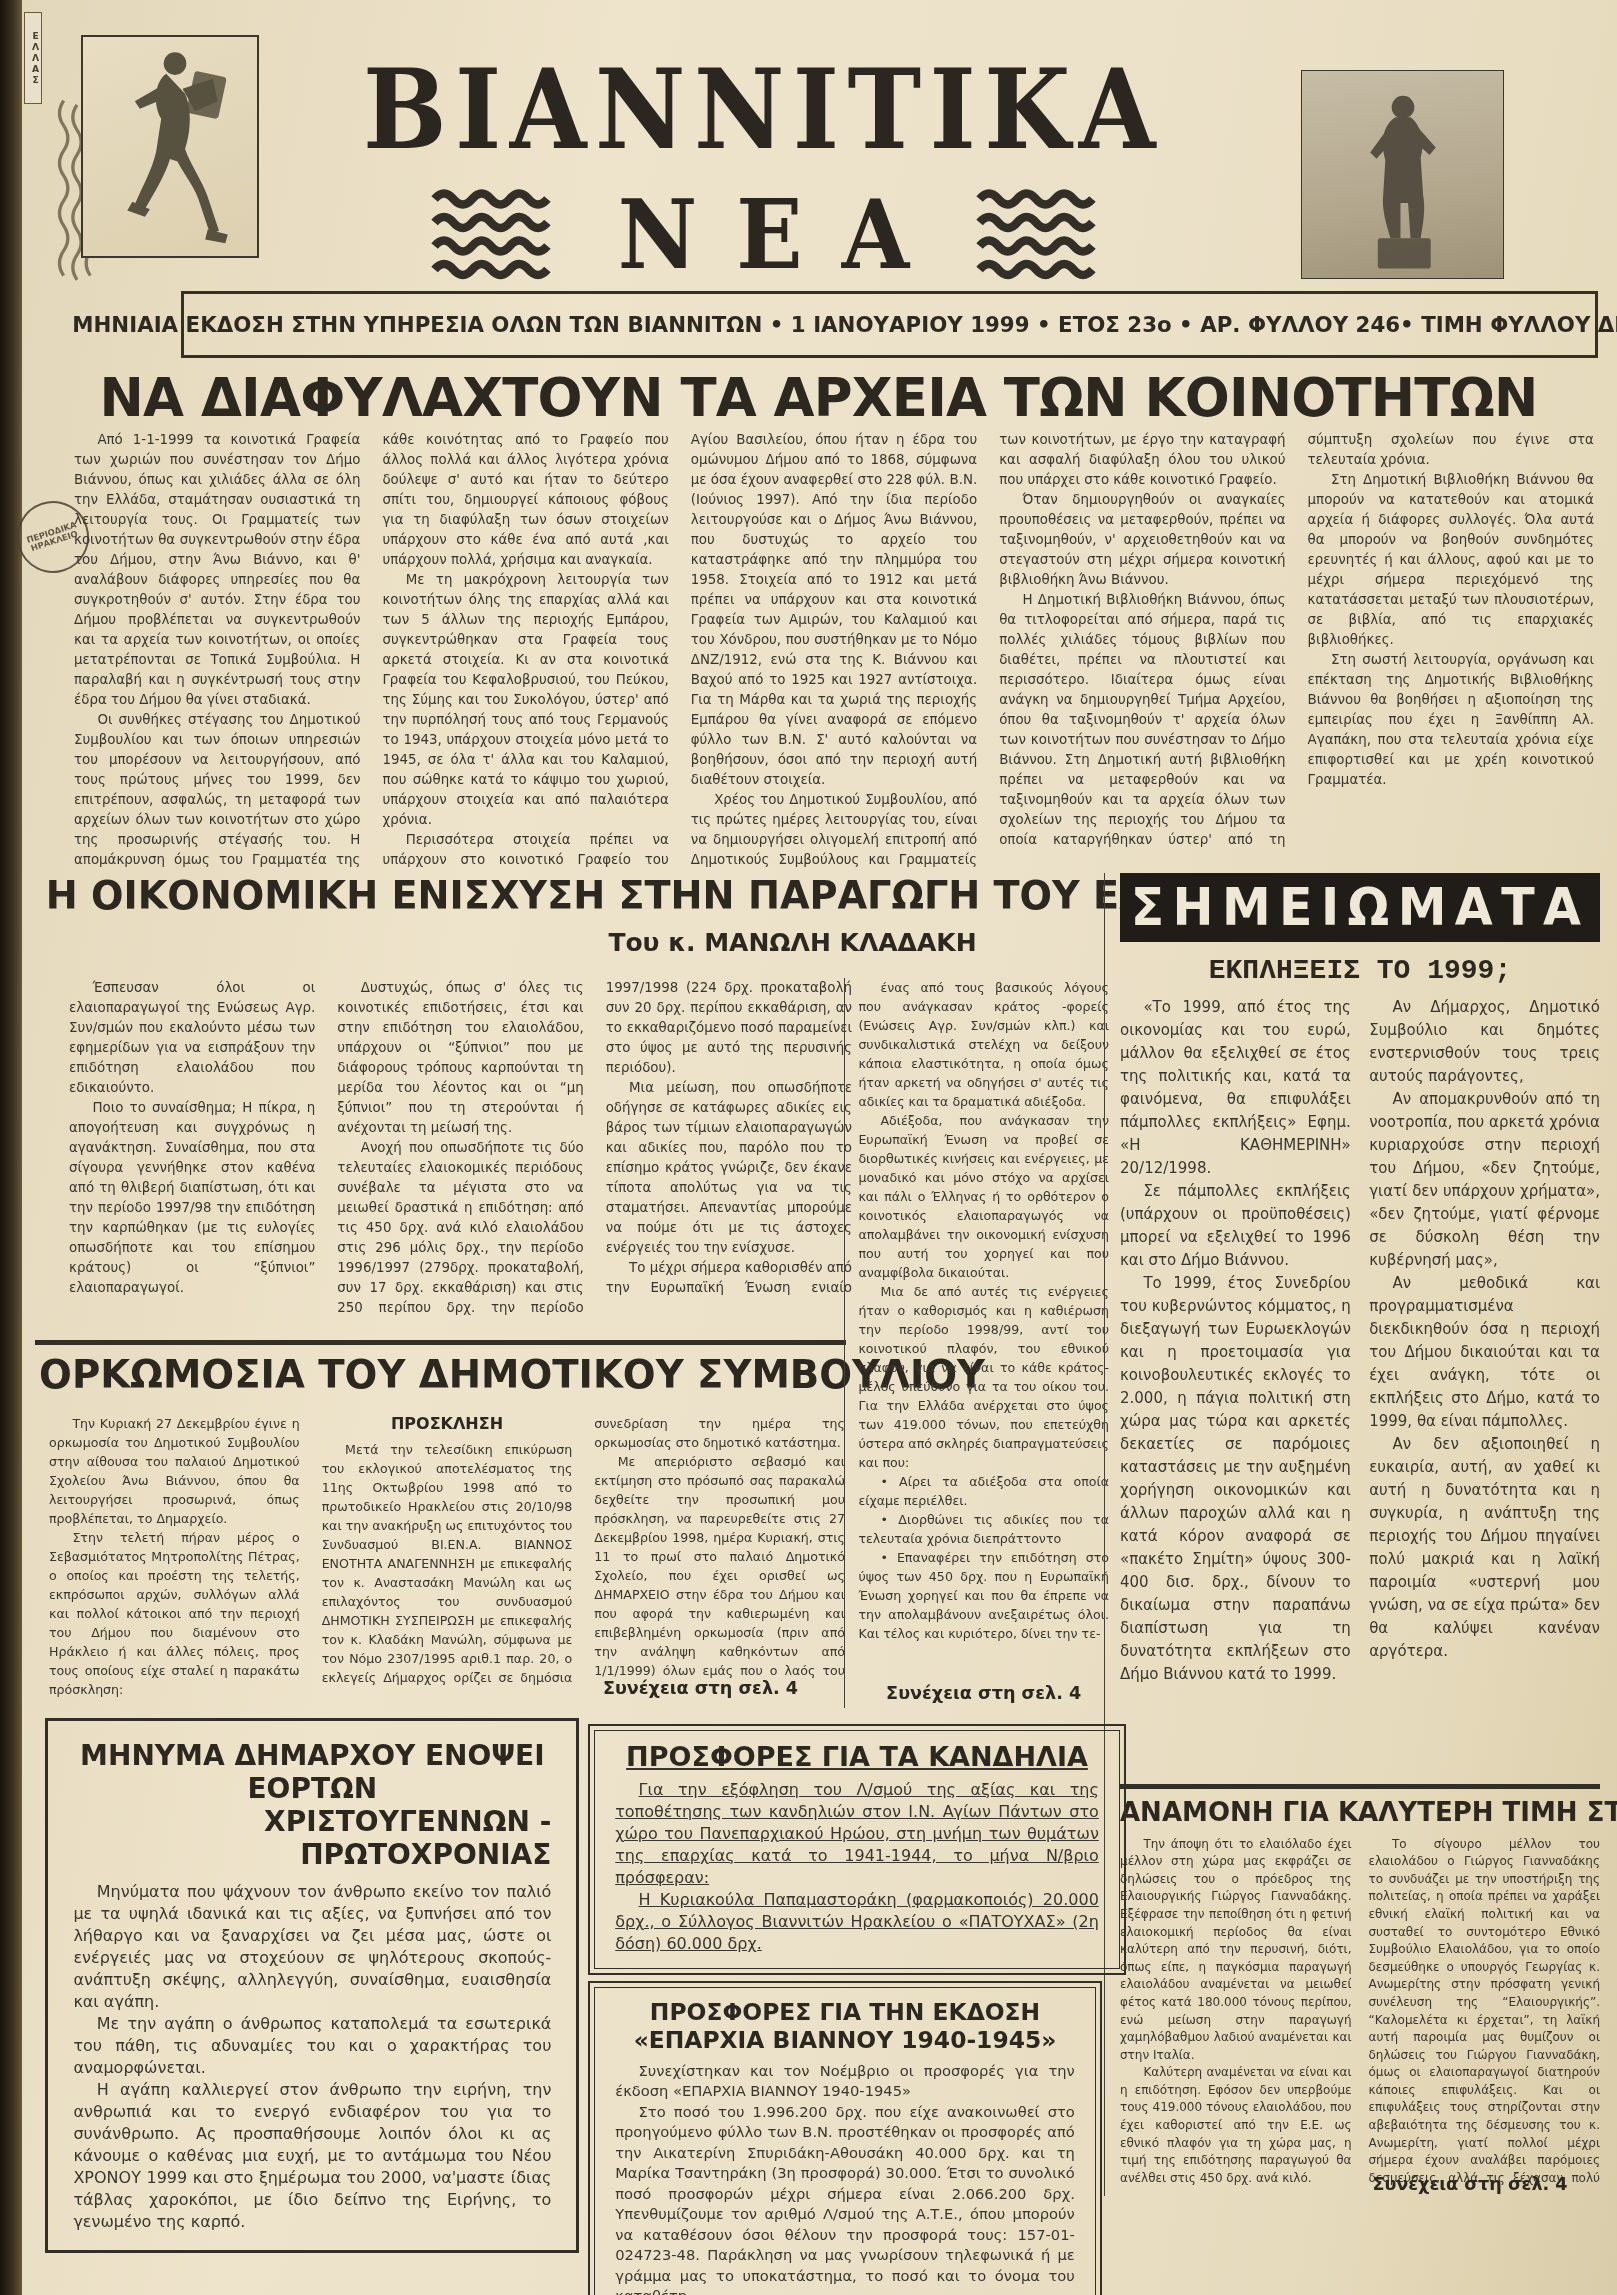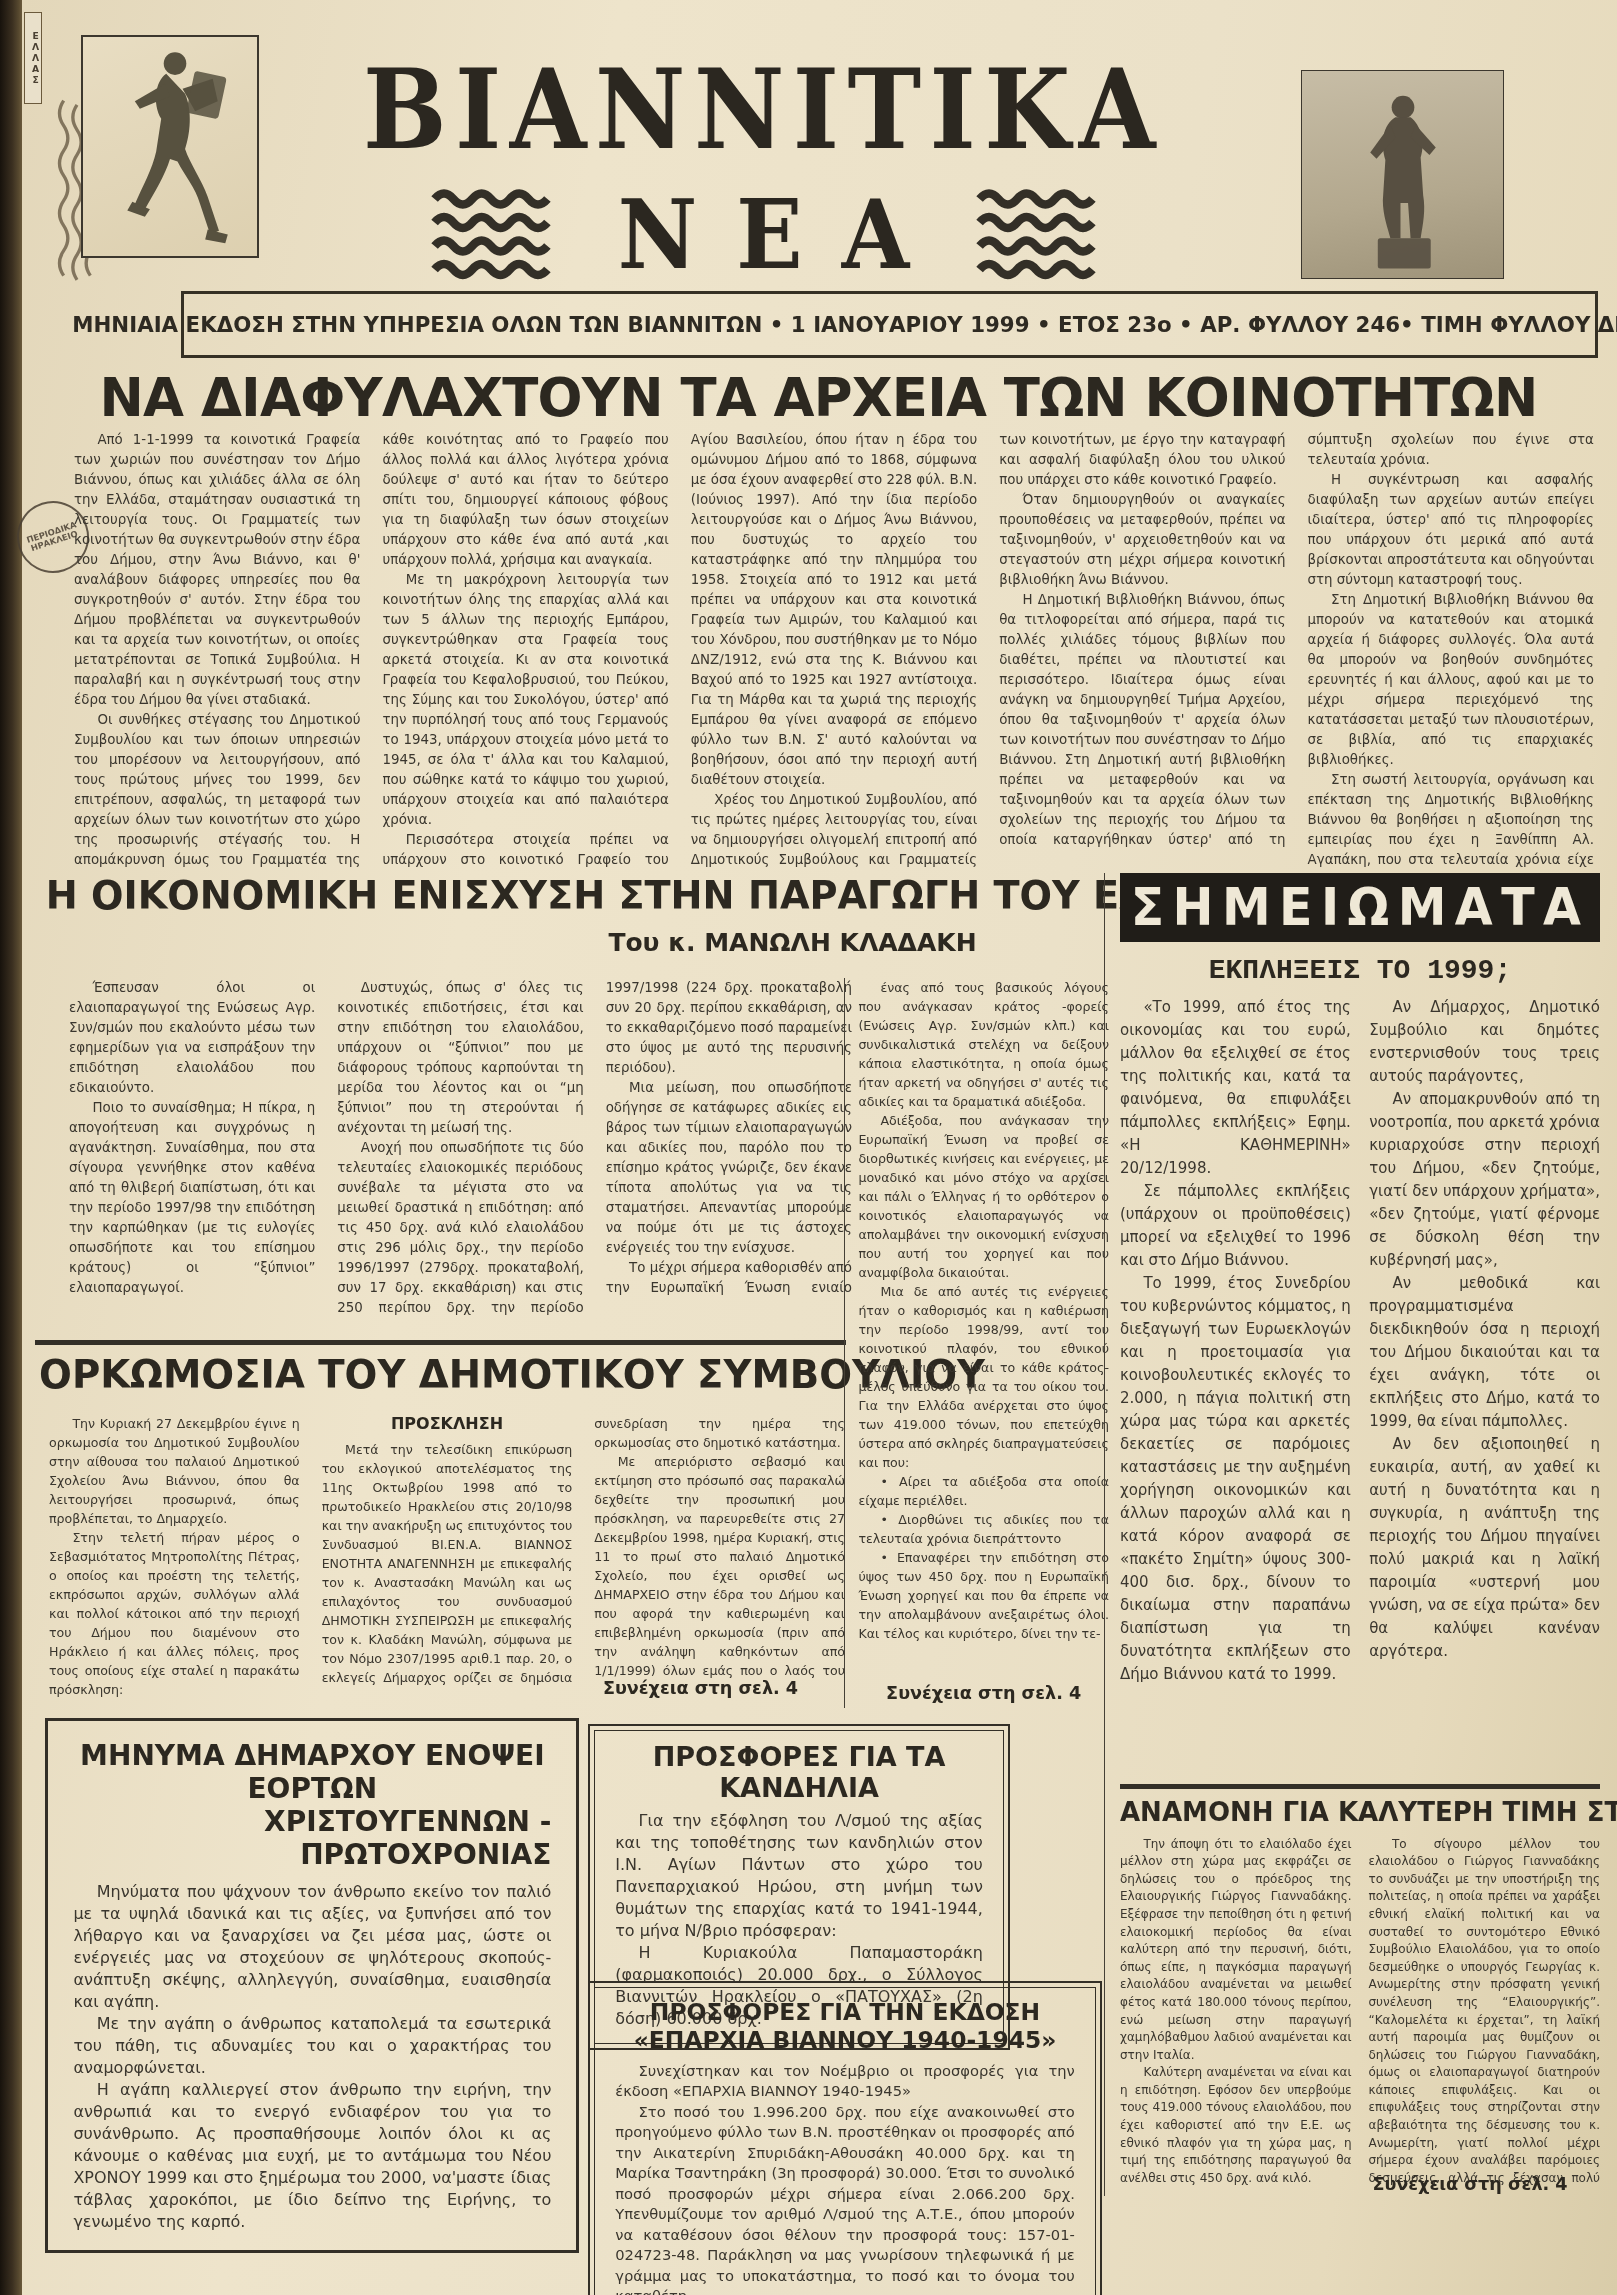--- a/index.html
+++ b/index.html
@@ -137,21 +137,20 @@
   <div class="abs lead-head" style="left:17px; top:366px; width:1559px;">ΝΑ ΔΙΑΦΥΛΑΧΤΟΥΝ ΤΑ ΑΡΧΕΙΑ ΤΩΝ ΚΟΙΝΟΤΗΤΩΝ</div>
 
   <div class="abs coltext lead-cols" style="left:52px; top:430px; width:1520px;">
       <p>Από 1-1-1999 τα κοινοτικά Γραφεία των χωριών που συνέστησαν τον Δήμο Βιάννου, όπως και χιλιάδες άλλα σε όλη την Ελλάδα, σταμάτησαν ουσιαστικά τη λειτουργία τους. Οι Γραμματείς των κοινοτήτων θα συγκεντρωθούν στην έδρα του Δήμου, στην Άνω Βιάννο, και θ' αναλάβουν διάφορες υπηρεσίες που θα συγκροτηθούν σ' αυτόν. Στην έδρα του Δήμου προβλέπεται να συγκεντρωθούν και τα αρχεία των κοινοτήτων, οι οποίες μετατρέπονται σε Τοπικά Συμβούλια. Η παραλαβή και η συγκέντρωσή τους στην έδρα του Δήμου θα γίνει σταδιακά.</p>
       <p>Οι συνθήκες στέγασης του Δημοτικού Συμβουλίου και των όποιων υπηρεσιών του μπορέσουν να λειτουργήσουν, από τους πρώτους μήνες του 1999, δεν επιτρέπουν, ασφαλώς, τη μεταφορά των αρχείων όλων των κοινοτήτων στο χώρο της προσωρινής στέγασής του. Η απομάκρυνση όμως του Γραμματέα της κάθε κοινότητας από το Γραφείο που άλλος πολλά και άλλος λιγότερα χρόνια δούλεψε σ' αυτό και ήταν το δεύτερο σπίτι του, δημιουργεί κάποιους φόβους για τη διαφύλαξη των όσων στοιχείων υπάρχουν στο κάθε ένα από αυτά ,και υπάρχουν πολλά, χρήσιμα και αναγκαία.</p>
       <p>Με τη μακρόχρονη λειτουργία των κοινοτήτων όλης της επαρχίας αλλά και των 5 άλλων της περιοχής Εμπάρου, συγκεντρώθηκαν στα Γραφεία τους αρκετά στοιχεία. Κι αν στα κοινοτικά Γραφεία του Κεφαλοβρυσιού, του Πεύκου, της Σύμης και του Συκολόγου, ύστερ' από την πυρπόλησή τους από τους Γερμανούς το 1943, υπάρχουν στοιχεία μόνο μετά το 1945, σε όλα τ' άλλα και του Καλαμιού, που σώθηκε κατά το κάψιμο του χωριού, υπάρχουν στοιχεία και από παλαιότερα χρόνια.</p>
       <p>Περισσότερα στοιχεία πρέπει να υπάρχουν στο κοινοτικό Γραφείο του Αγίου Βασιλείου, όπου ήταν η έδρα του ομώνυμου Δήμου από το 1868, σύμφωνα με όσα έχουν αναφερθεί στο 228 φύλ. Β.Ν. (Ιούνιος 1997). Από την ίδια περίοδο λειτουργούσε και ο Δήμος Άνω Βιάννου, που δυστυχώς το αρχείο του καταστράφηκε από την πλημμύρα του 1958. Στοιχεία από το 1912 και μετά πρέπει να υπάρχουν και στα κοινοτικά Γραφεία των Αμιρών, του Καλαμιού και του Χόνδρου, που συστήθηκαν με το Νόμο ΔΝΖ/1912, ενώ στα της Κ. Βιάννου και Βαχού από το 1925 και 1927 αντίστοιχα. Για τη Μάρθα και τα χωριά της περιοχής Εμπάρου θα γίνει αναφορά σε επόμενο φύλλο των Β.Ν. Σ' αυτό καλούνται να βοηθήσουν, όσοι από την περιοχή αυτή διαθέτουν στοιχεία.</p>
       <p>Χρέος του Δημοτικού Συμβουλίου, από τις πρώτες ημέρες λειτουργίας του, είναι να δημιουργήσει ολιγομελή επιτροπή από Δημοτικούς Συμβούλους και Γραμματείς των κοινοτήτων, με έργο την καταγραφή και ασφαλή διαφύλαξη όλου του υλικού που υπάρχει στο κάθε κοινοτικό Γραφείο.</p>
       <p>Όταν δημιουργηθούν οι αναγκαίες προυποθέσεις να μεταφερθούν, πρέπει να ταξινομηθούν, ν' αρχειοθετηθούν και να στεγαστούν στη μέχρι σήμερα κοινοτική βιβλιοθήκη Άνω Βιάννου.</p>
       <p>Η Δημοτική Βιβλιοθήκη Βιάννου, όπως θα τιτλοφορείται από σήμερα, παρά τις πολλές χιλιάδες τόμους βιβλίων που διαθέτει, πρέπει να πλουτιστεί και περισσότερο. Ιδιαίτερα όμως είναι ανάγκη να δημιουργηθεί Τμήμα Αρχείου, όπου θα ταξινομηθούν τ' αρχεία όλων των κοινοτήτων που συνέστησαν το Δήμο Βιάννου. Στη Δημοτική αυτή βιβλιοθήκη πρέπει να μεταφερθούν και να ταξινομηθούν και τα αρχεία όλων των σχολείων της περιοχής του Δήμου τα οποία καταργήθηκαν ύστερ' από τη σύμπτυξη σχολείων που έγινε στα τελευταία χρόνια.</p>
-      <p>Η συγκέντρωση και ασφαλής διαφύλαξη των αρχείων αυτών επείγει ιδιαίτερα, ύστερ' από τις πληροφορίες που υπάρχουν ότι μερικά από αυτά βρίσκονται απροστάτευτα και οδηγούνται στη σύντομη καταστροφή τους.</p>
       <p>Στη Δημοτική Βιβλιοθήκη Βιάννου θα μπορούν να κατατεθούν και ατομικά αρχεία ή διάφορες συλλογές. Όλα αυτά θα μπορούν να βοηθούν συνδημότες ερευνητές ή και άλλους, αφού και με το μέχρι σήμερα περιεχόμενό της κατατάσσεται μεταξύ των πλουσιοτέρων, σε βιβλία, από τις επαρχιακές βιβλιοθήκες.</p>
       <p>Στη σωστή λειτουργία, οργάνωση και επέκταση της Δημοτικής Βιβλιοθήκης Βιάννου θα βοηθήσει η αξιοποίηση της εμπειρίας που έχει η Ξανθίππη Αλ. Αγαπάκη, που στα τελευταία χρόνια είχε επιφορτισθεί και με χρέη κοινοτικού Γραμματέα.</p>
     </div>
 
   <div class="abs sec-head" style="left:12.6px; top:873px; width:1072px; font-size:39px; white-space:nowrap; transform:scaleX(.98);">Η ΟΙΚΟΝΟΜΙΚΗ ΕΝΙΣΧΥΣΗ ΣΤΗΝ ΠΑΡΑΓΩΓΗ ΤΟΥ ΕΛΑΙΟΛΑΔΟΥ</div>
   <div class="abs byline" style="left:12.6px; top:928px; width:1038px; padding-right:96px;">Του κ. ΜΑΝΩΛΗ ΚΛΑΔΑΚΗ</div>
 
   <div class="abs coltext olive3" style="left:38px; top:978px; width:783px;margin-left:9px;">
       <p>Έσπευσαν όλοι οι ελαιοπαραγωγοί της Ενώσεως Αγρ. Συν/σμών που εκαλούντο μέσω των εφημερίδων για να εισπράξουν την επιδότηση ελαιολάδου που εδικαιούντο.</p>
       <p>Ποιο το συναίσθημα; Η πίκρα, η απογοήτευση και συγχρόνως η αγανάκτηση. Συναίσθημα, που στα σίγουρα γεννήθηκε στον καθένα από τη θλιβερή διαπίστωση, ότι και την περίοδο 1997/98 την επιδότηση την καρπώθηκαν (με τις ευλογίες οπωσδήποτε και του επίσημου κράτους) οι “ξύπνιοι” ελαιοπαραγωγοί.</p>
@@ -218,21 +217,21 @@
     <div class="box-title" style="font-size:28px; margin-top:3.3px;">ΜΗΝΥΜΑ ΔΗΜΑΡΧΟΥ ΕΝΟΨΕΙ ΕΟΡΤΩΝ</div>
     <div class="box-title" style="font-size:28px; margin-bottom:10px;text-align:right;">ΧΡΙΣΤΟΥΓΕΝΝΩΝ - ΠΡΩΤΟΧΡΟΝΙΑΣ</div>
     <div class="boxbody" style="font-size:16px; line-height:22px;">
         <p>Μηνύματα που ψάχνουν τον άνθρωπο εκείνο τον παλιό με τα υψηλά ιδανικά και τις αξίες, να ξυπνήσει από τον λήθαργο και να ξαναρχίσει να ζει μέσα μας, ώστε οι ενέργειές μας να στοχεύουν σε ψηλότερους σκοπούς-ανάπτυξη σκέψης, αλληλεγγύη, συναίσθημα, ευαισθησία και αγάπη.</p>
         <p>Με την αγάπη ο άνθρωπος καταπολεμά τα εσωτερικά του πάθη, τις αδυναμίες του και ο χαρακτήρας του αναμορφώνεται.</p>
         <p>Η αγάπη καλλιεργεί στον άνθρωπο την ειρήνη, την ανθρωπιά και το ενεργό ενδιαφέρον του για το συνάνθρωπο. Ας προσπαθήσουμε λοιπόν όλοι κι ας κάνουμε ο καθένας μια ευχή, με το αντάμωμα του Νέου ΧΡΟΝΟΥ 1999 και στο ξημέρωμα του 2000, να'μαστε ίδιας τάβλας χαροκόποι, με ίδιο δείπνο της Ειρήνης, το γενωμένο της καρπό.</p>
       </div>
 
   </div>
 
-  <div class="abs box-double-outer" style="left:566px; top:1724px; width:422px;">
+  <div class="abs box-double-outer" style="left:566px; top:1724px; width:538px;text-decoration:underline;">
     <div class="box-double-inner">
       <div class="box-title" style="font-size:27px; margin-bottom:6.7px;">ΠΡΟΣΦΟΡΕΣ ΓΙΑ ΤΑ ΚΑΝΔΗΛΙΑ</div>
       <div class="boxbody" style="font-size:16px; line-height:22px;">
           <p>Για την εξόφληση του Λ/σμού της αξίας και της τοποθέτησης των κανδηλιών στον Ι.Ν. Αγίων Πάντων στο χώρο του Πανεπαρχιακού Ηρώου, στη μνήμη των θυμάτων της επαρχίας κατά το 1941-1944, το μήνα Ν/βριο πρόσφεραν:</p>
           <p>Η Κυριακούλα Παπαμαστοράκη (φαρμακοποιός) 20.000 δρχ., ο Σύλλογος Βιαννιτών Ηρακλείου ο «ΠΑΤΟΥΧΑΣ» (2η δόση) 60.000 δρχ.</p>
         </div>
     </div>
   </div>
 
   <div class="abs box-double-outer" style="left:566px; top:1981px; width:514px;">

